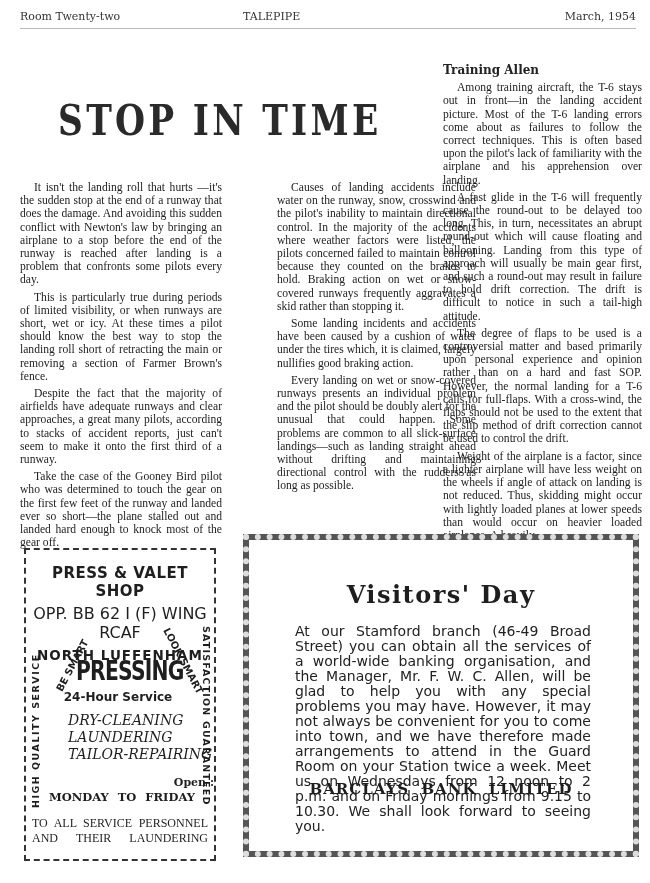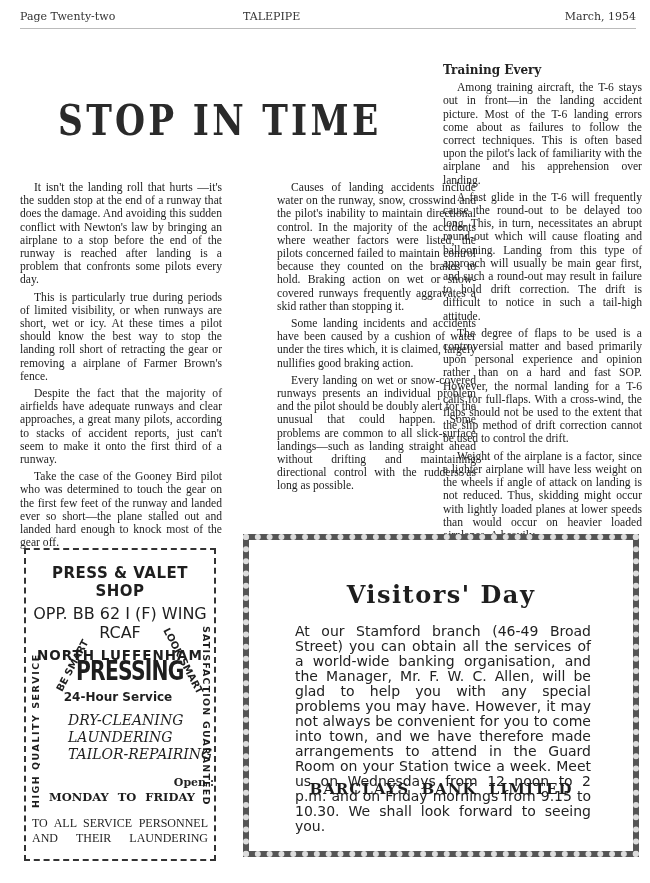--- a/index.html
+++ b/index.html
@@ -35,43 +35,43 @@
   .ad2 { position:absolute; left:243px; top:534px; width:396px; height:323px; box-sizing:border-box; border:6px solid #555; background:#fff;text-decoration:underline; }
   .ad2::before { content:""; position:absolute; inset:-6px; border:6px dotted #ddd; pointer-events:none; }
   .ad2 .v-title { position:absolute; left:0; right:0; top:40px; text-align:center; font-family:"DejaVu Serif", serif; font-weight:bold; font-size:24px; letter-spacing:1.5px; }
   .ad2 .v-body { position:absolute; left:46px; width:296px; top:84px; font-family:"DejaVu Sans", sans-serif; font-size:14px; line-height:15px; text-align:justify; color:#222; }
   .ad2 .bank { position:absolute; left:0; right:0; top:240px; text-align:center; font-family:"DejaVu Serif", serif; font-weight:bold; font-size:15px; letter-spacing:1px; word-spacing:6px; }
 </style>
 </head>
 <body>
 
 <div>
-  <span class="hdr hdr-left">Page Twenty-two</span>
+  <span class="hdr hdr-left">Room Twenty-two</span>
   <span class="hdr hdr-center">TALEPIPE</span>
   <span class="hdr hdr-right">March, 1954</span>
   <div class="hdr-rule"></div>
 </div>
 
 <div class="title">STOP IN TIME</div>
 
 <div class="col col1">
   <p>It isn't the landing roll that hurts —it's the sudden stop at the end of a runway that does the damage. And avoiding this sudden conflict with Newton's law by bringing an airplane to a stop before the end of the runway is reached after landing is a problem that confronts some pilots every day.</p>
-  <p>This is particularly true during periods of limited visibility, or when runways are short, wet or icy. At these times a pilot should know the best way to stop the landing roll short of retracting the gear or removing a airplane of Farmer Brown's fence.</p>
+  <p>This is particularly true during periods of limited visibility, or when runways are short, wet or icy. At these times a pilot should know the best way to stop the landing roll short of retracting the main or removing a section of Farmer Brown's fence.</p>
   <p>Despite the fact that the majority of airfields have adequate runways and clear approaches, a great many pilots, according to stacks of accident reports, just can't seem to make it onto the first third of a runway.</p>
   <p>Take the case of the Gooney Bird pilot who was determined to touch the gear on the first few feet of the runway and landed ever so short—the plane stalled out and landed hard enough to knock most of the gear off.</p>
 </div>
 
 <div class="col col2">
   <p>Causes of landing accidents include water on the runway, snow, crosswind and the pilot's inability to maintain directional control. In the majority of the accidents where weather factors were listed, the pilots concerned failed to maintain control because they counted on the brakes to hold. Braking action on wet or snow-covered runways frequently aggravates a skid rather than stopping it.</p>
   <p>Some landing incidents and accidents have been caused by a cushion of water under the tires which, it is claimed, largely nullifies good braking action.</p>
   <p>Every landing on wet or snow-covered runways presents an individual problem and the pilot should be doubly alert for the unusual that could happen. Some problems are common to all slick-surface landings—such as landing straight ahead without drifting and maintaining directional control with the rudders as long as possible.</p>
 </div>
 
 <div class="col col3">
-  <h3>Training Every</h3>
+  <h3>Training Allen</h3>
   <p>Among training aircraft, the T-6 stays out in front—in the landing accident picture. Most of the T-6 landing errors come about as failures to follow the correct techniques. This is often based upon the pilot's lack of familiarity with the airplane and his apprehension over landing.</p>
   <p>A fast glide in the T-6 will frequently cause the round-out to be delayed too long. This, in turn, necessitates an abrupt round-out which will cause floating and ballooning. Landing from this type of approach will usually be main gear first, and such a round-out may result in failure to hold drift correction. The drift is difficult to notice in such a tail-high attitude.</p>
   <p>The degree of flaps to be used is a controversial matter and based primarily upon personal experience and opinion rather than on a hard and fast SOP. However, the normal landing for a T-6 calls for full-flaps. With a cross-wind, the flaps should not be used to the extent that the slip method of drift correction cannot be used to control the drift.</p>
   <p>Weight of the airplane is a factor, since a lighter airplane will have less weight on the wheels if angle of attack on landing is not reduced. Thus, skidding might occur with lightly loaded planes at lower speeds than would occur on heavier loaded airplanes. A heavily</p>
 </div>
 
 <div class="ad1">
   <div class="shop">PRESS &amp; VALET SHOP</div>
   <div class="opp">OPP. BB 62   I (F) WING RCAF</div>
   <div class="town">NORTH LUFFENHAM</div>

